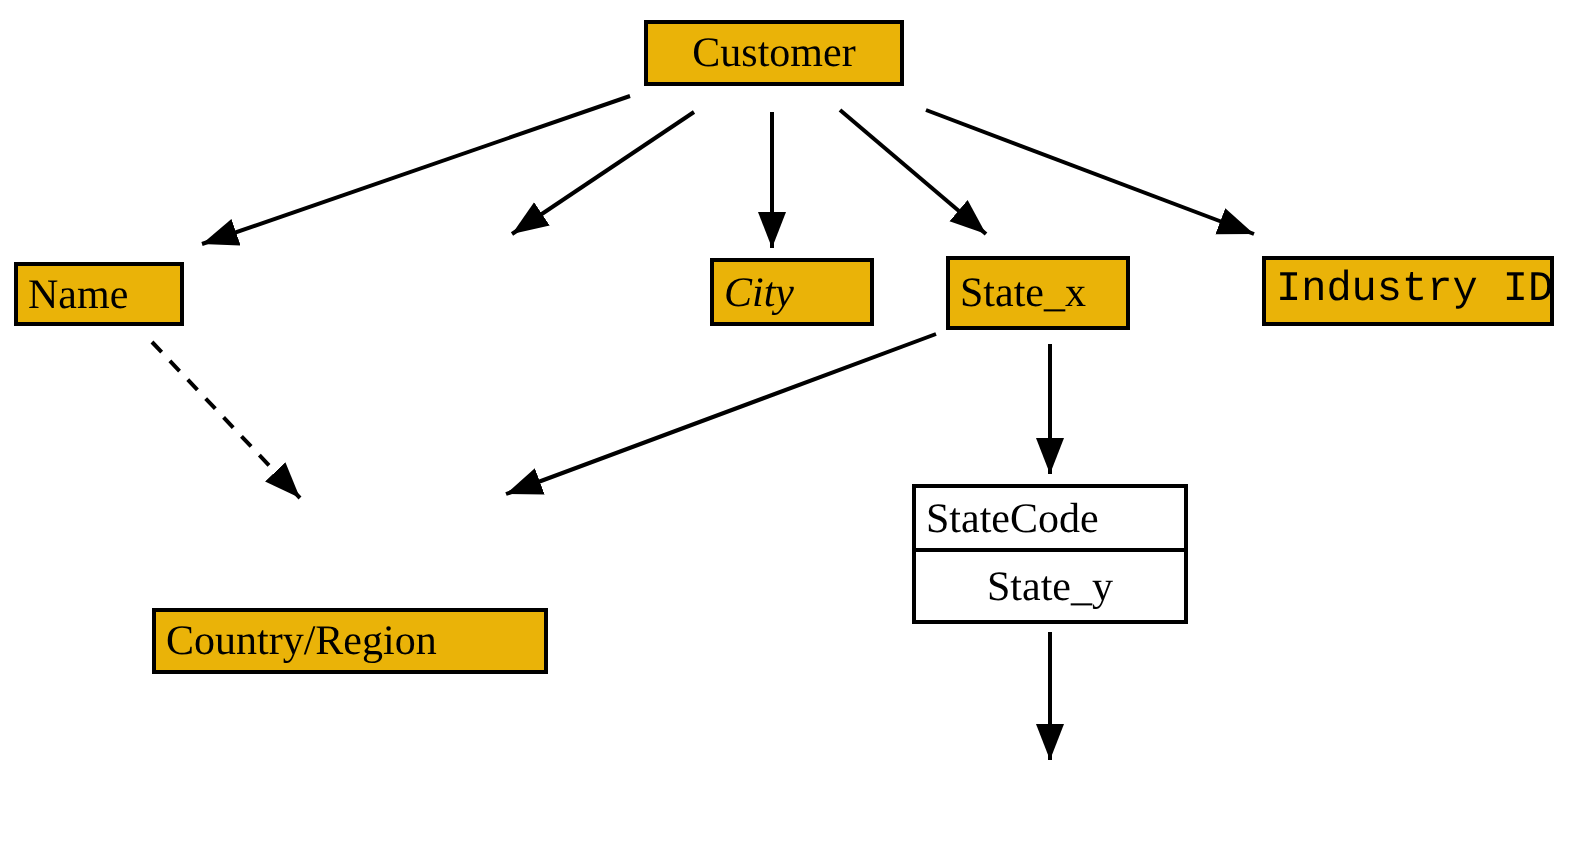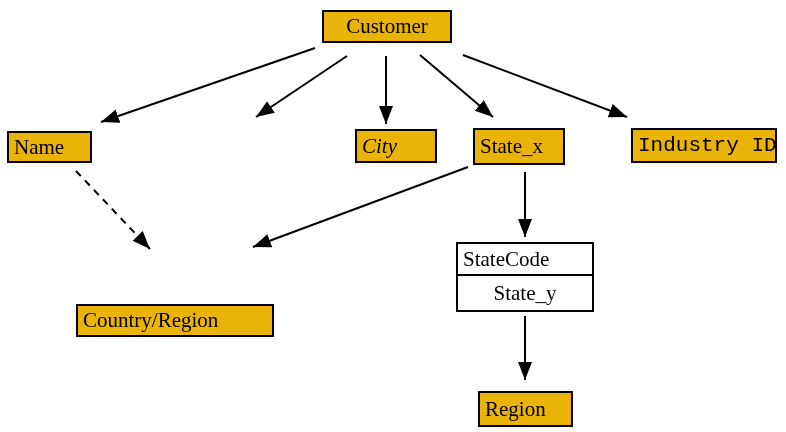--- a/index.html
+++ b/index.html
@@ -86,15 +86,14 @@
 
   <div class="node" id="n-industry">Industry ID</div>
 
   <div class="node" id="n-country">Country/Region</div>
 
   <div id="n-stategroup">
     <div class="row top">StateCode</div>
     <div class="row bottom">State_y</div>
   </div>
 
-  <div class="node" id="n-region">Region</div>
 
 </div>
 
 </body></html>

